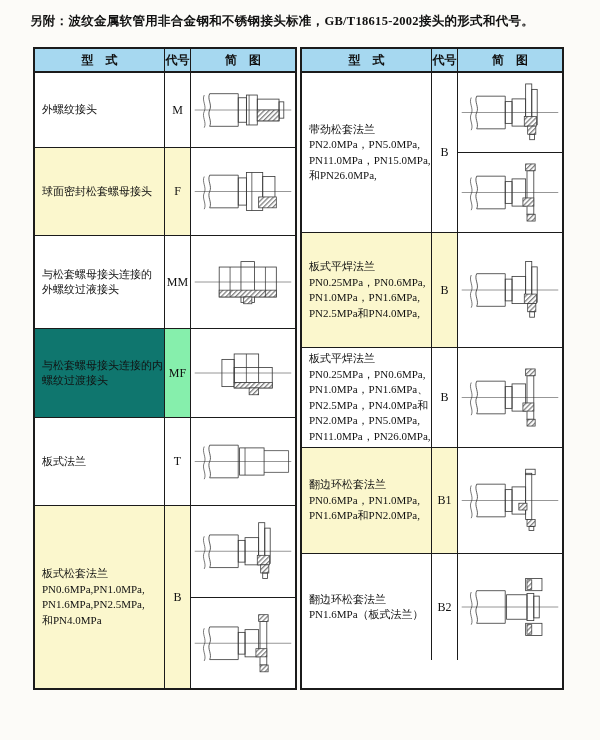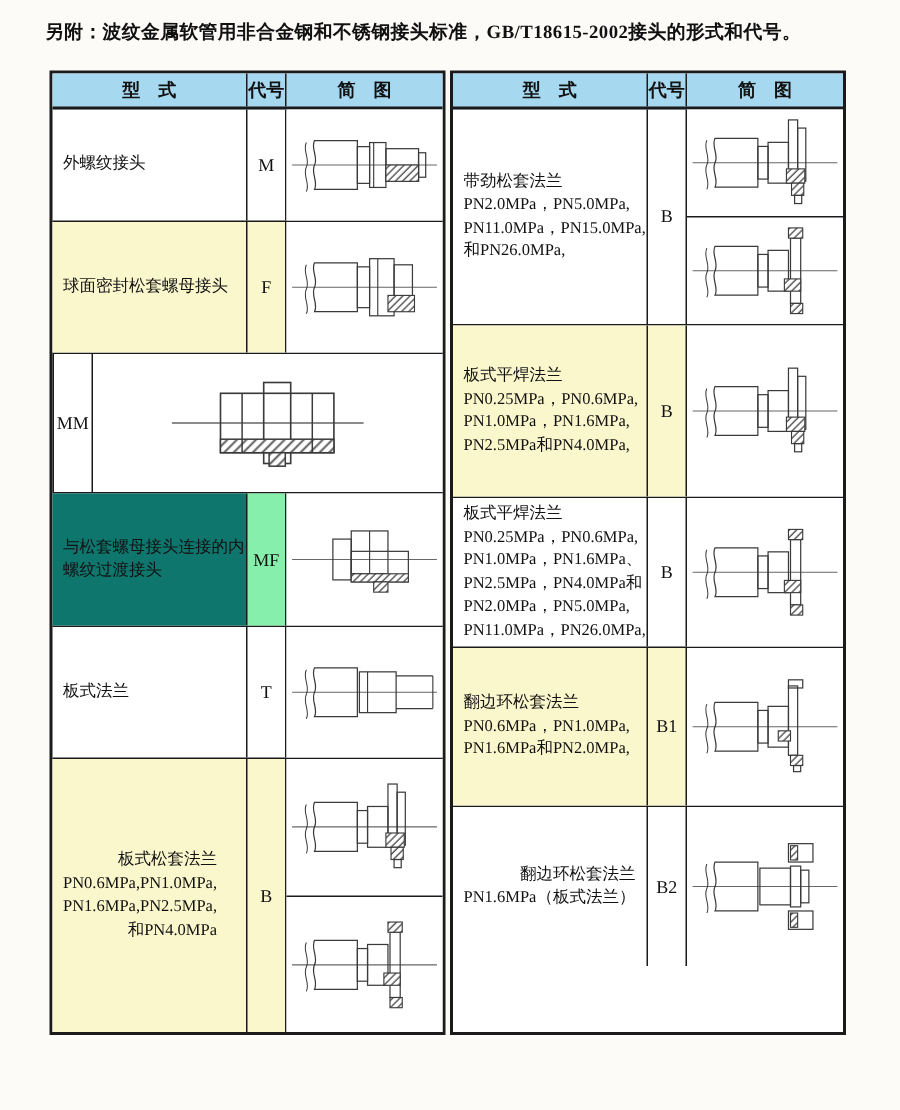--- a/index.html
+++ b/index.html
@@ -37,21 +37,21 @@
     font-weight:bold;
     font-size:12px;
     flex:none;
   }
   .row{
     display:flex;
     border-bottom:1px solid var(--border,#1b1b1b);
     flex:none;
     box-sizing:border-box;
   }
-  .row:last-child{border-bottom:none;text-align:right;}
+  .row:last-child{border-bottom:none;}
   .ct{
     width:129px;
     box-sizing:border-box;
     padding:2px 1px 2px 7px;
     display:flex;
     align-items:center;
     font-size:11px;
     line-height:15.5px;
     white-space:pre;
     overflow:hidden;
@@ -149,20 +149,22 @@
               <rect x="80" y="22" width="24" height="56" fill="none" stroke="#3a3a3a" stroke-width="1.2"></rect>
               <line x1="88" y1="22" x2="88" y2="78" stroke="#3a3a3a" stroke-width="1.1"></line>
               <rect x="104" y="28" width="18" height="34" fill="none" stroke="#3a3a3a" stroke-width="1.2"></rect>
               <rect x="98" y="58" width="26" height="16" fill="url(#htch1)" stroke="#3a3a3a" stroke-width="1.1"></rect>
             </svg>
           </div>
       </div>
     </div>
 
     <div class="row" style="height:93px">
+      <div class="ct">与松套螺母接头连接的
+外螺纹过液接头</div>
       <div class="cc">MM</div>
       <div class="cd">
         <div class="sub">
             <svg preserveAspectRatio="xMidYMid meet" viewBox="0 0 150 100">
               <defs>
                 <pattern id="htch2" width="5" height="5" patternTransform="rotate(45)" patternUnits="userSpaceOnUse">
                   <rect width="5" height="5" fill="#fff"></rect>
                   <line x1="1" y1="0" x2="1" y2="5" stroke="#555" stroke-width="1.4"></line>
                 </pattern>
               </defs>
@@ -278,21 +280,21 @@
     </div>
   </div>
 
   <div class="half">
     <div class="hrow">
       <div class="hc h-type">型　式</div>
       <div class="hc h-code">代号</div>
       <div class="hc h-diag">简　图</div>
     </div>
 
-    <div class="row" style="height:144px">
+    <div class="row" style="height:160px">
       <div class="ct">带劲松套法兰
 PN2.0MPa，PN5.0MPa,
 PN11.0MPa，PN15.0MPa,
 和PN26.0MPa,</div>
       <div class="cc">B</div>
       <div class="cd">
         <div class="sub">
             <svg preserveAspectRatio="xMidYMid meet" viewBox="0 0 150 100">
               <defs>
                 <pattern id="htch7" width="5" height="5" patternTransform="rotate(45)" patternUnits="userSpaceOnUse">

